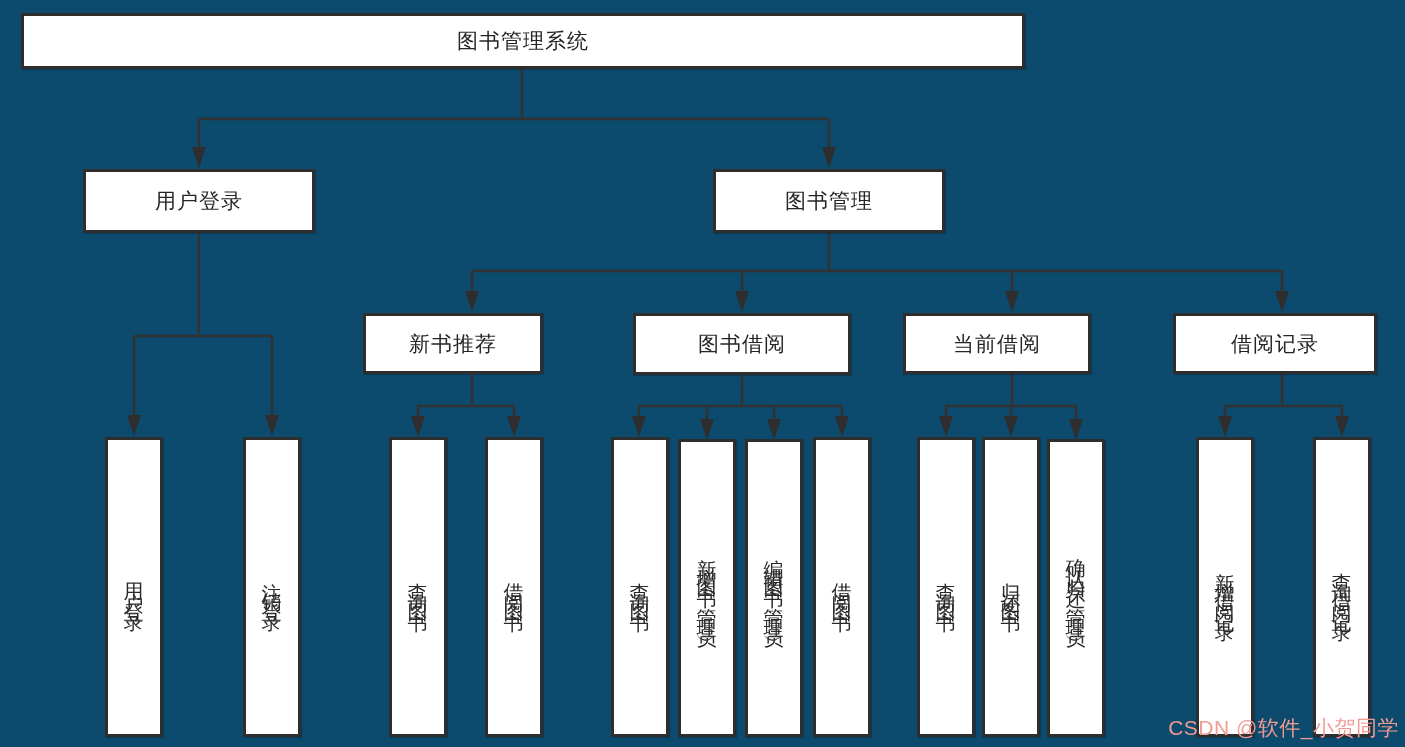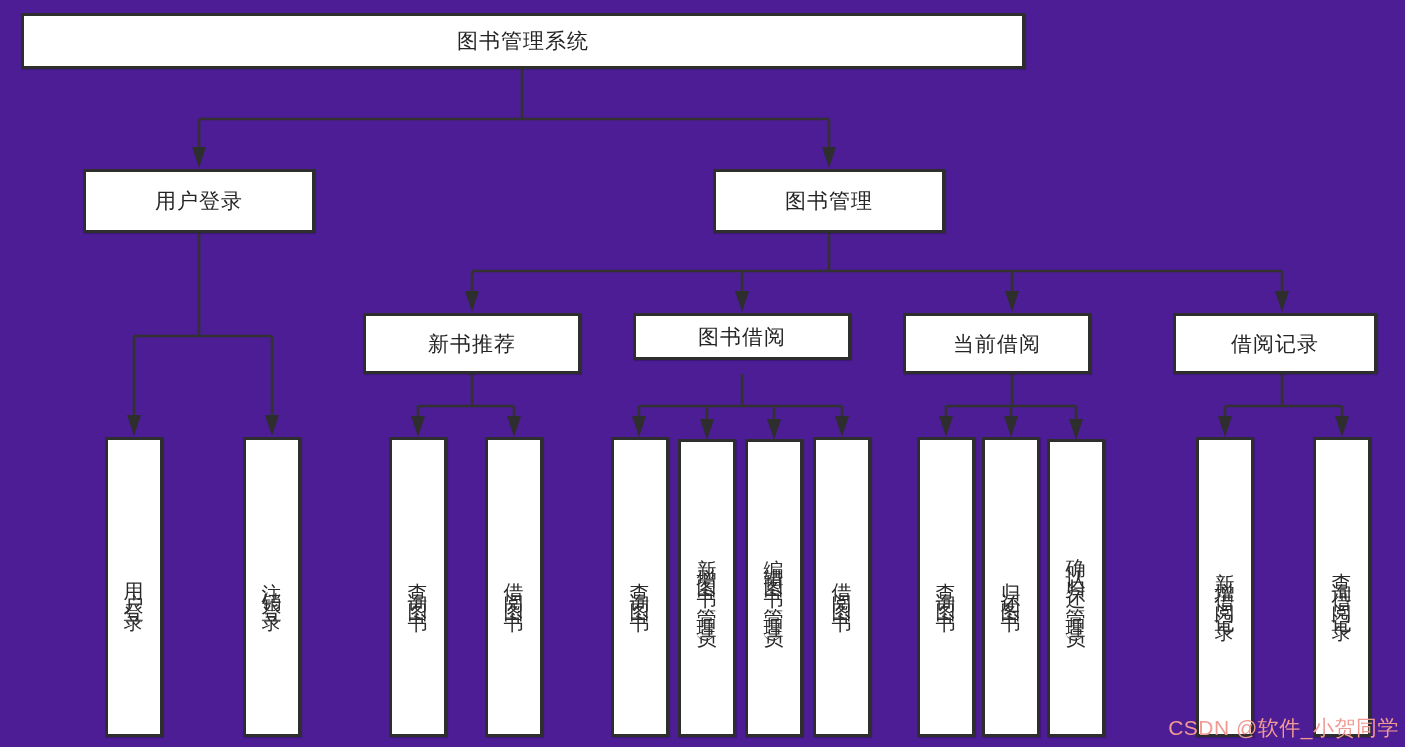--- a/index.html
+++ b/index.html
@@ -1,19 +1,19 @@
 <!DOCTYPE html>
 <html><head>
 <meta charset="utf-8">
 <style>
   html,body{margin:0;padding:0;background:#fff;}
   .stage{
     position:relative;
     width:1405px;height:747px;
-    background:#4c1d95;
+    background:#0c4a6e;
     font-family:"Liberation Sans", sans-serif;
     overflow:hidden;
   }
   .lines{position:absolute;left:0;top:0;z-index:1;}
   .node{
     position:absolute;
     box-sizing:border-box;
     background:#ffffff;
     border:3px solid #2e2e2e;
     box-shadow:1px 1px 1px rgba(0,0,0,0.18);
@@ -88,24 +88,24 @@
     <span class="h-label">图书管理系统</span>
   </div>
 
   <div class="node" style="left:83px;top:169px;width:232px;height:64px;">
     <span class="h-label">用户登录</span>
   </div>
   <div class="node" style="left:713px;top:169px;width:232px;height:64px;">
     <span class="h-label">图书管理</span>
   </div>
 
-  <div class="node" style="left:363px;top:313px;width:218px;height:61px;">
+  <div class="node" style="left:363px;top:313px;width:180px;height:61px;">
     <span class="h-label">新书推荐</span>
   </div>
-  <div class="node" style="left:633px;top:313px;width:218px;height:47px;">
+  <div class="node" style="left:633px;top:313px;width:218px;height:62px;">
     <span class="h-label">图书借阅</span>
   </div>
   <div class="node" style="left:903px;top:313px;width:188px;height:61px;">
     <span class="h-label">当前借阅</span>
   </div>
   <div class="node" style="left:1173px;top:313px;width:204px;height:61px;">
     <span class="h-label">借阅记录</span>
   </div>
 
   <div class="node v-node" style="left:105px;top:437px;width:58px;height:300px;">

